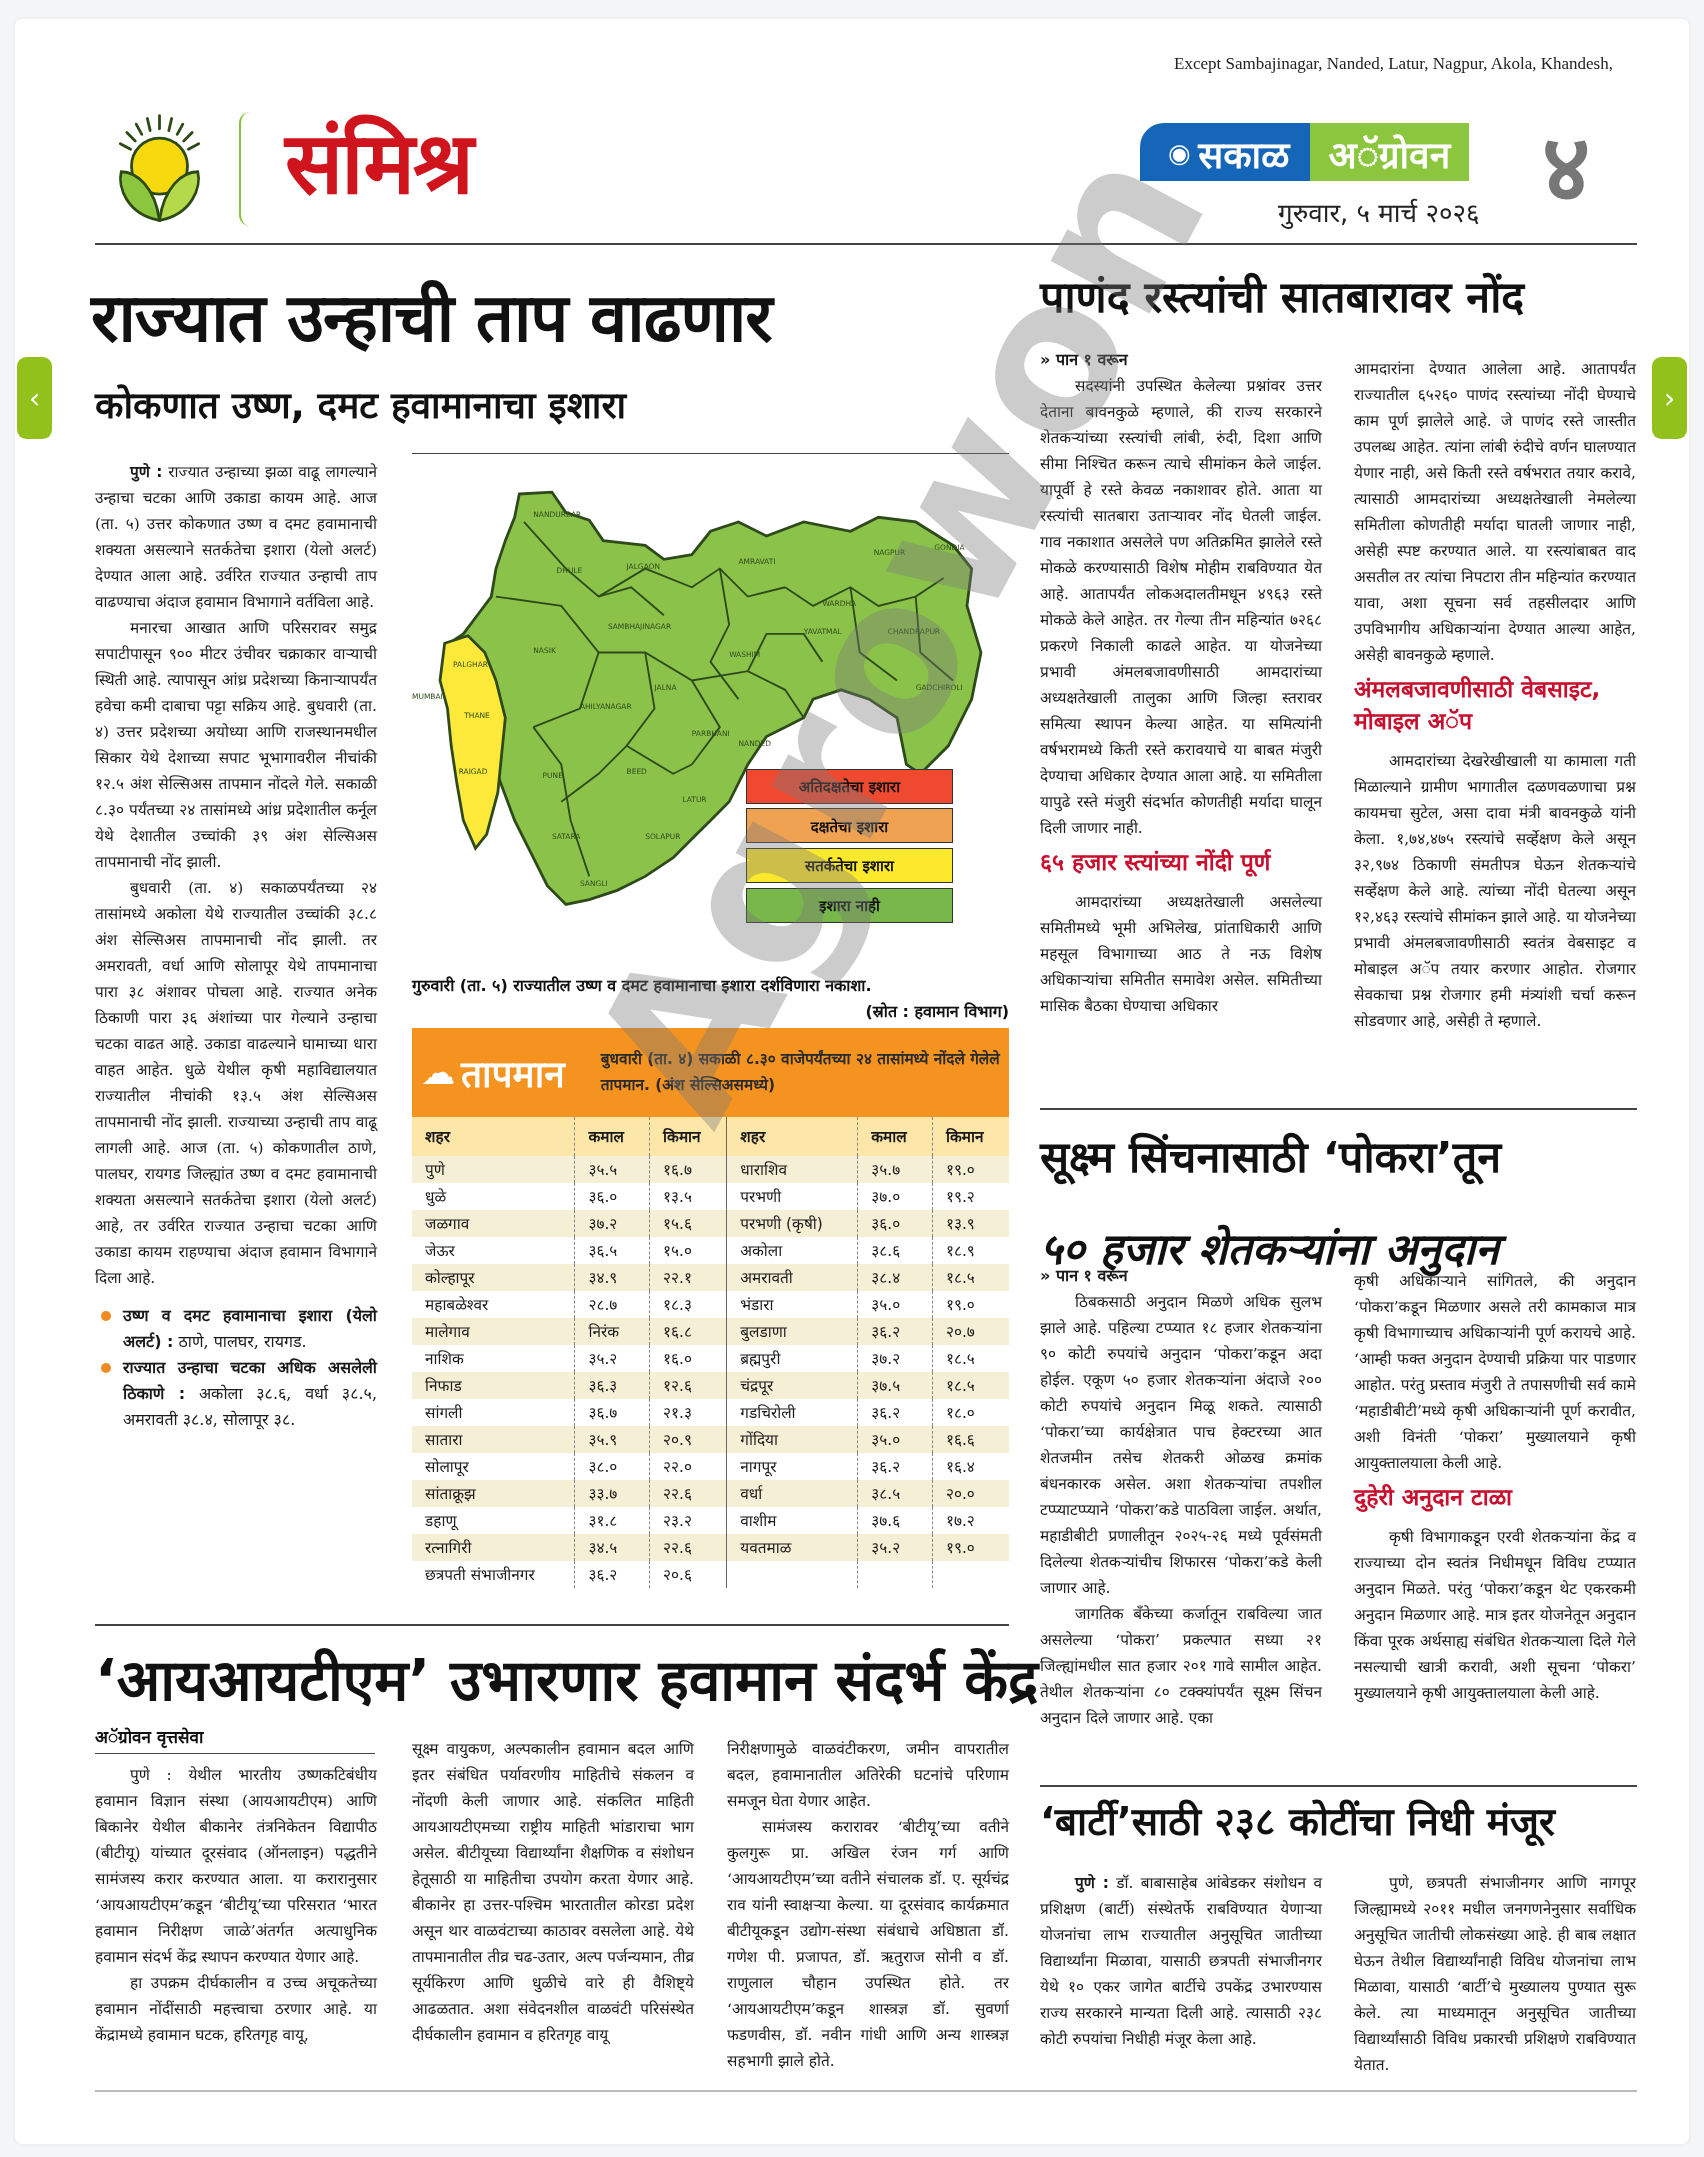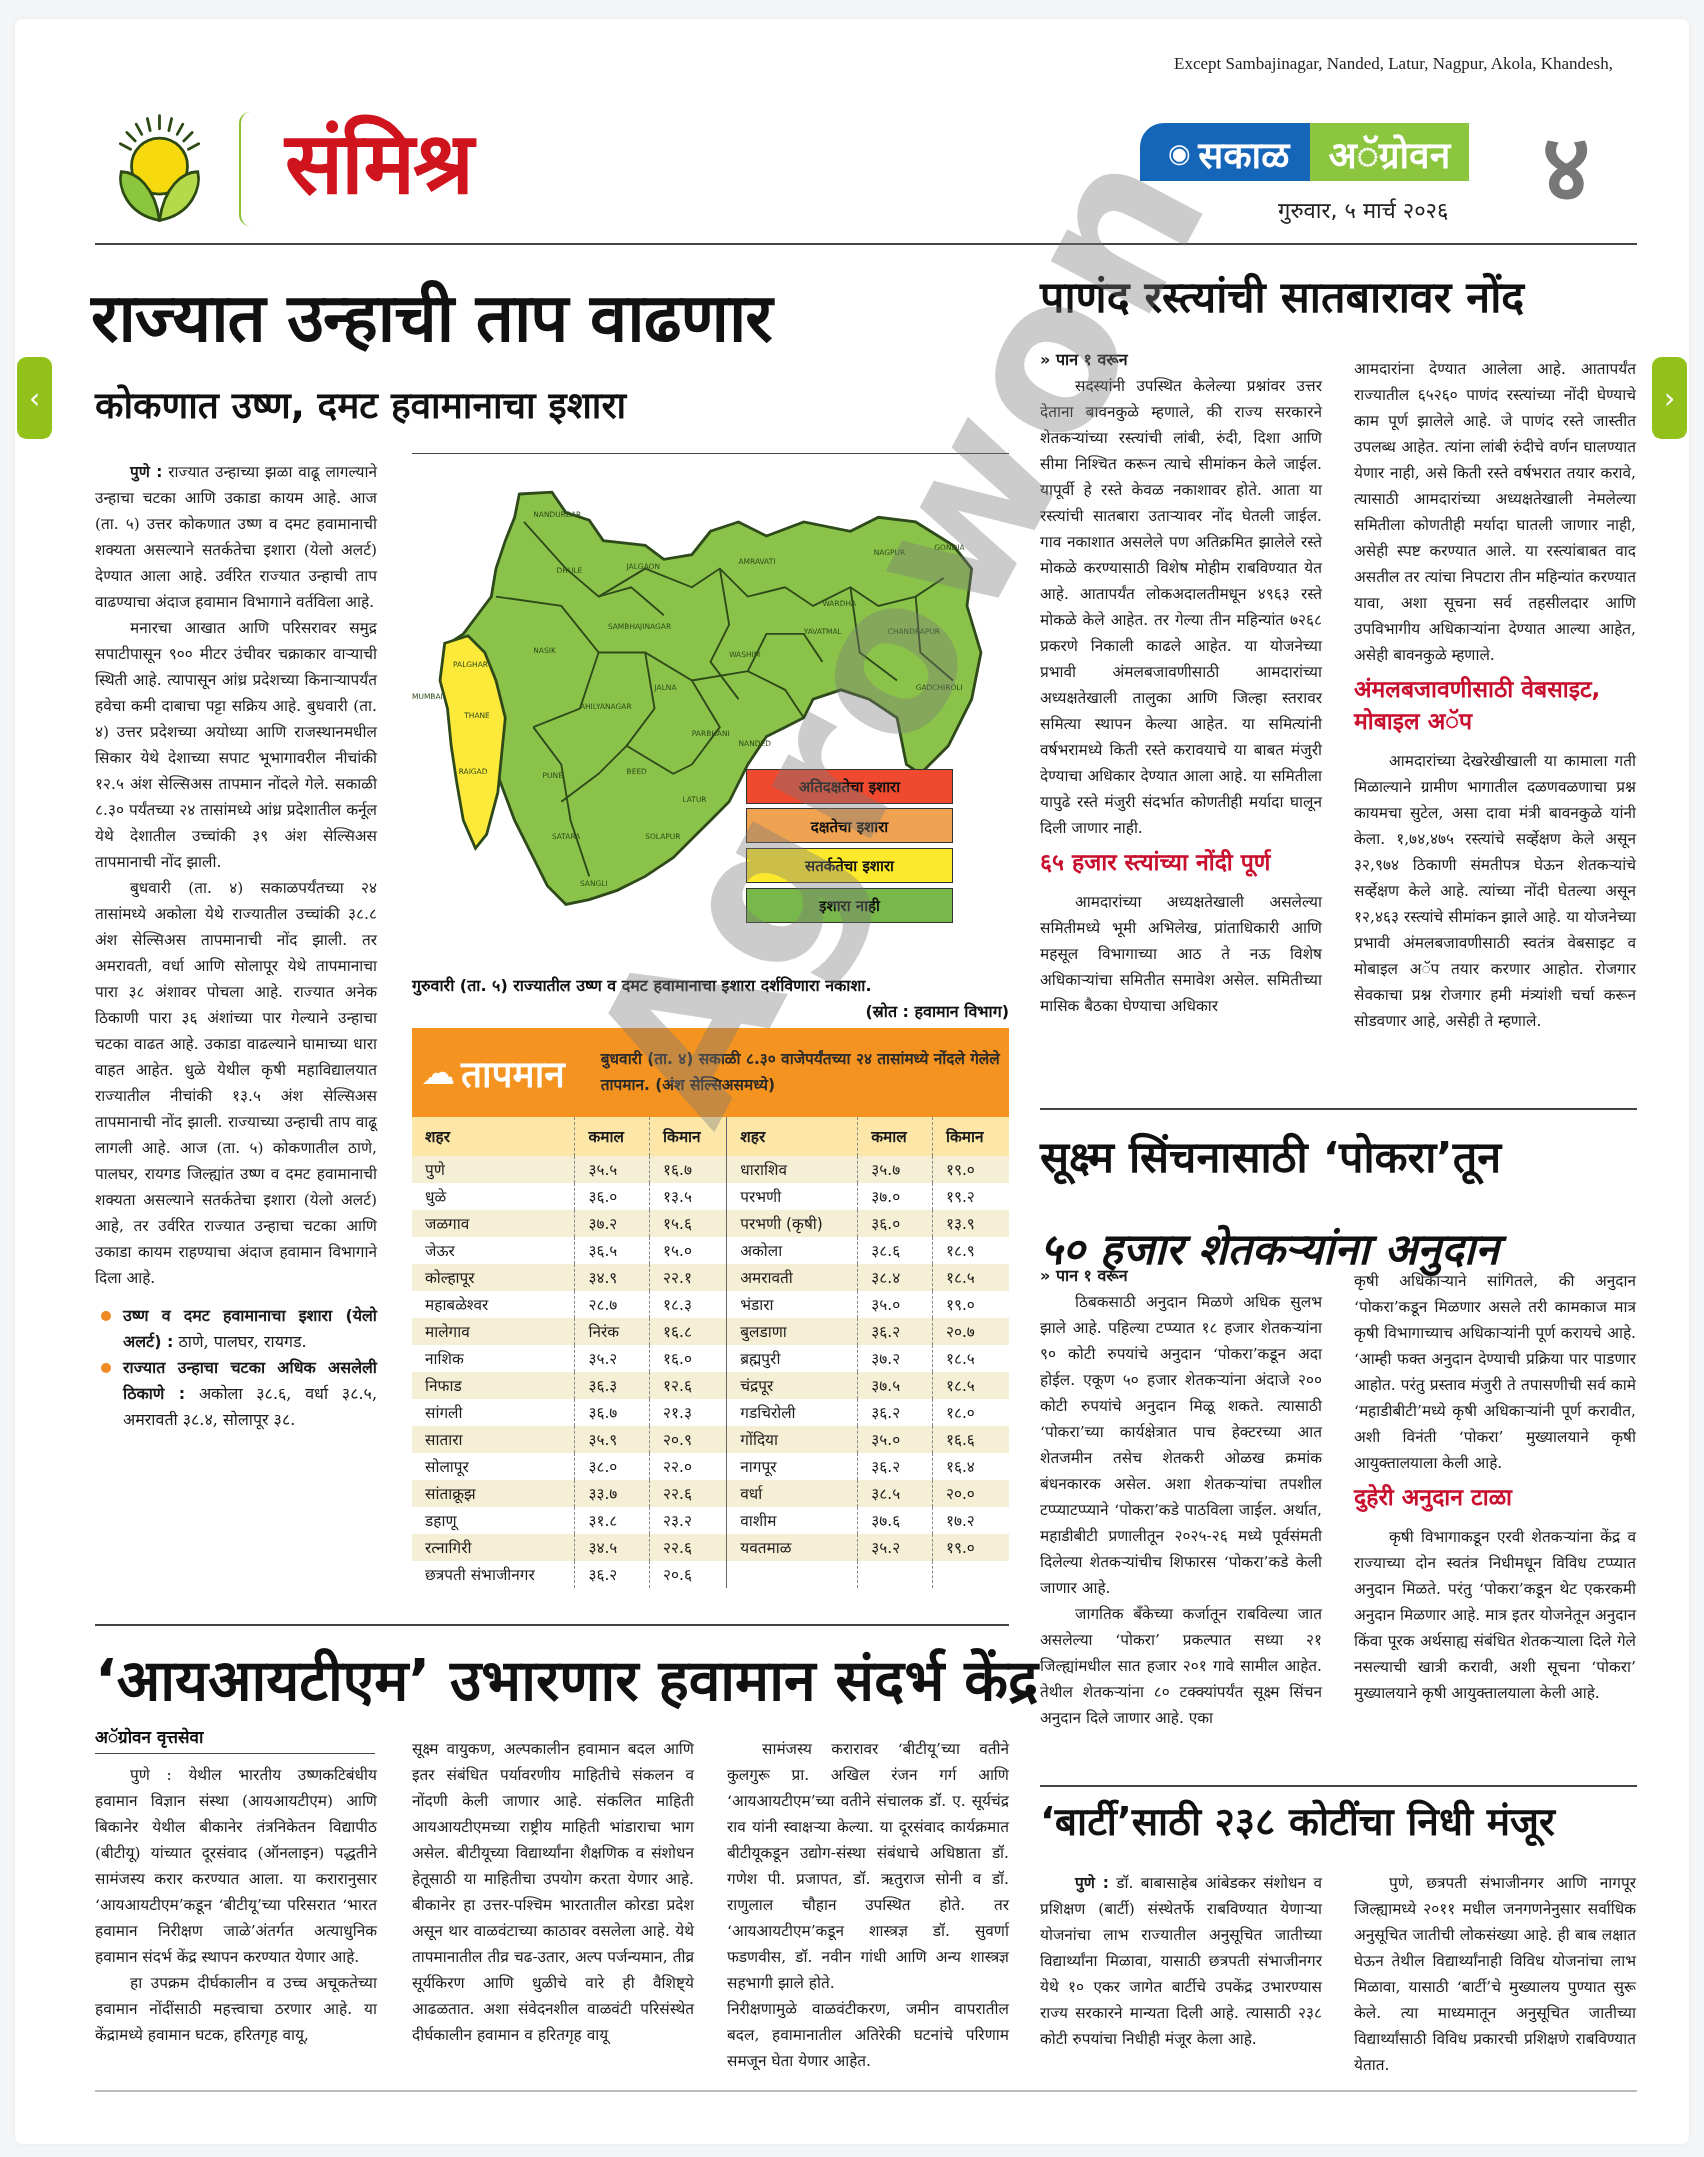--- a/index.html
+++ b/index.html
@@ -9,21 +9,21 @@
   .nav-arrow { position: absolute; width: 35px; height: 82px; background: #93c11c; border-radius: 9.3px; display: flex; align-items: center; justify-content: center; color: #fff; font-size: 28px; font-family: "DejaVu Sans", sans-serif; cursor: pointer; z-index: 10; }
   .nav-left { left: 17px; top: 357px; }
   .nav-right { left: 1652px; top: 357px; }
   .except { position: absolute; top: 35px; right: 76px; font-family: "Liberation Serif", serif; font-size: 17px; color: #222; }
   .logo-left { position: absolute; left: 93px; top: 93px; width: 103px; height: 112px; }
   .brace { position: absolute; left: 224px; top: 93px; width: 15px; height: 114px; border-left: 2.8px solid #8bbf3a; border-radius: 11.2px 0 0 11.2px; }
   .sammishra { position: absolute; left: 270px; top: 101px; font-family: "DejaVu Sans", sans-serif; font-weight: bold; font-size: 86px; color: #d0141e; letter-spacing: -1.9px; line-height: 1; }
   .brand { position: absolute; left: 1125px; top: 104px; height: 58px; display: flex; }
   .brand-sakal { background: #1565b8; color: #fff; font-weight: bold; font-size: 37px; padding: 3.7px 20.5px 0 28px; border-radius: 24px 0 0 0; display: flex; align-items: center; gap: 7.5px; }
   .brand-agro { background: #8cc63f; color: #fff; font-weight: bold; font-size: 37px; padding: 3.7px 18.6px 0 18.6px; display: flex; align-items: center; }
-  .date { position: absolute; left: 1263px; top: 175px; font-size: 22px; color: #222; }
+  .date { position: absolute; left: 1263px; top: 175px; font-size: 26px; color: #222; }
   .page-num { position: absolute; left: 1527px; top: 103px; font-size: 93px; color: #777; line-height: 1; font-weight: bold; }
   .hr-top { position: absolute; left: 80px; top: 224px; width: 1542px; height: 2.8px; background: #444; }
   .main-title { position: absolute; left: 76px; top: 263px; font-size: 67px; font-weight: bold; color: #111; letter-spacing: -0.9px; line-height: 1.1; }
   .main-sub { position: absolute; left: 80px; top: 367px; font-size: 37px; color: #111; line-height: 1.1; }
   .col-text { position: absolute; font-family: "DejaVu Serif", serif; font-size: 15.4px; line-height: 26px; text-align: justify; color: #1a1a1a; }
   .col-text p { text-indent: 35px; }
   .col-text b { font-family: "DejaVu Sans", sans-serif; }
   .bullet-list { list-style: none; margin-top: 12px; }
   .bullet-list li { position: relative; padding-left: 28px; font-size: 16px; line-height: 26px; text-indent: 0; }
   .bullet-list li::before { content: ""; position: absolute; left: 5.6px; top: 8.4px; width: 10.3px; height: 10.3px; background: #f08a24; border-radius: 50%; }
@@ -363,22 +363,22 @@
   <div class="byline">अॅग्रोवन वृत्तसेवा</div>
   <div class="byline-rule"></div>
   <div class="col-text" style="left:80px; top:1743px; width:282px;">
     <p>पुणे : येथील भारतीय उष्णकटिबंधीय हवामान विज्ञान संस्था (आयआयटीएम) आणि बिकानेर येथील बीकानेर तंत्रनिकेतन विद्यापीठ (बीटीयू) यांच्यात दूरसंवाद (ऑनलाइन) पद्धतीने सामंजस्य करार करण्यात आला. या करारानुसार ‘आयआयटीएम’कडून ‘बीटीयू’च्या परिसरात ‘भारत हवामान निरीक्षण जाळे’अंतर्गत अत्याधुनिक हवामान संदर्भ केंद्र स्थापन करण्यात येणार आहे.</p>
     <p>हा उपक्रम दीर्घकालीन व उच्च अचूकतेच्या हवामान नोंदींसाठी महत्त्वाचा ठरणार आहे. या केंद्रामध्ये हवामान घटक, हरितगृह वायू,</p>
   </div>
   <div class="col-text" style="left:397px; top:1717px; width:282px;">
     <p style="text-indent:0">सूक्ष्म वायुकण, अल्पकालीन हवामान बदल आणि इतर संबंधित पर्यावरणीय माहितीचे संकलन व नोंदणी केली जाणार आहे. संकलित माहिती आयआयटीएमच्या राष्ट्रीय माहिती भांडाराचा भाग असेल. बीटीयूच्या विद्यार्थ्यांना शैक्षणिक व संशोधन हेतूसाठी या माहितीचा उपयोग करता येणार आहे. बीकानेर हा उत्तर-पश्चिम भारतातील कोरडा प्रदेश असून थार वाळवंटाच्या काठावर वसलेला आहे. येथे तापमानातील तीव्र चढ-उतार, अल्प पर्जन्यमान, तीव्र सूर्यकिरण आणि धुळीचे वारे ही वैशिष्ट्ये आढळतात. अशा संवेदनशील वाळवंटी परिसंस्थेत दीर्घकालीन हवामान व हरितगृह वायू</p>
   </div>
   <div class="col-text" style="left:712px; top:1717px; width:282px;">
+    <p style="text-indent:0">निरीक्षणामुळे वाळवंटीकरण, जमीन वापरातील बदल, हवामानातील अतिरेकी घटनांचे परिणाम समजून घेता येणार आहेत.</p>
     <p>सामंजस्य करारावर ‘बीटीयू’च्या वतीने कुलगुरू प्रा. अखिल रंजन गर्ग आणि ‘आयआयटीएम’च्या वतीने संचालक डॉ. ए. सूर्यचंद्र राव यांनी स्वाक्षऱ्या केल्या. या दूरसंवाद कार्यक्रमात बीटीयूकडून उद्योग-संस्था संबंधाचे अधिष्ठाता डॉ. गणेश पी. प्रजापत, डॉ. ऋतुराज सोनी व डॉ. राणुलाल चौहान उपस्थित होते. तर ‘आयआयटीएम’कडून शास्त्रज्ञ डॉ. सुवर्णा फडणवीस, डॉ. नवीन गांधी आणि अन्य शास्त्रज्ञ सहभागी झाले होते.</p>
-    <p style="text-indent:0">निरीक्षणामुळे वाळवंटीकरण, जमीन वापरातील बदल, हवामानातील अतिरेकी घटनांचे परिणाम समजून घेता येणार आहेत.</p>
   </div>
 
   <div class="bottom-rule"></div>
   <div class="watermark">Agrowon</div>
 </div>
 
 <div class="nav-arrow nav-left">
   <span>‹</span>
 </div>
 <div class="nav-arrow nav-right">

